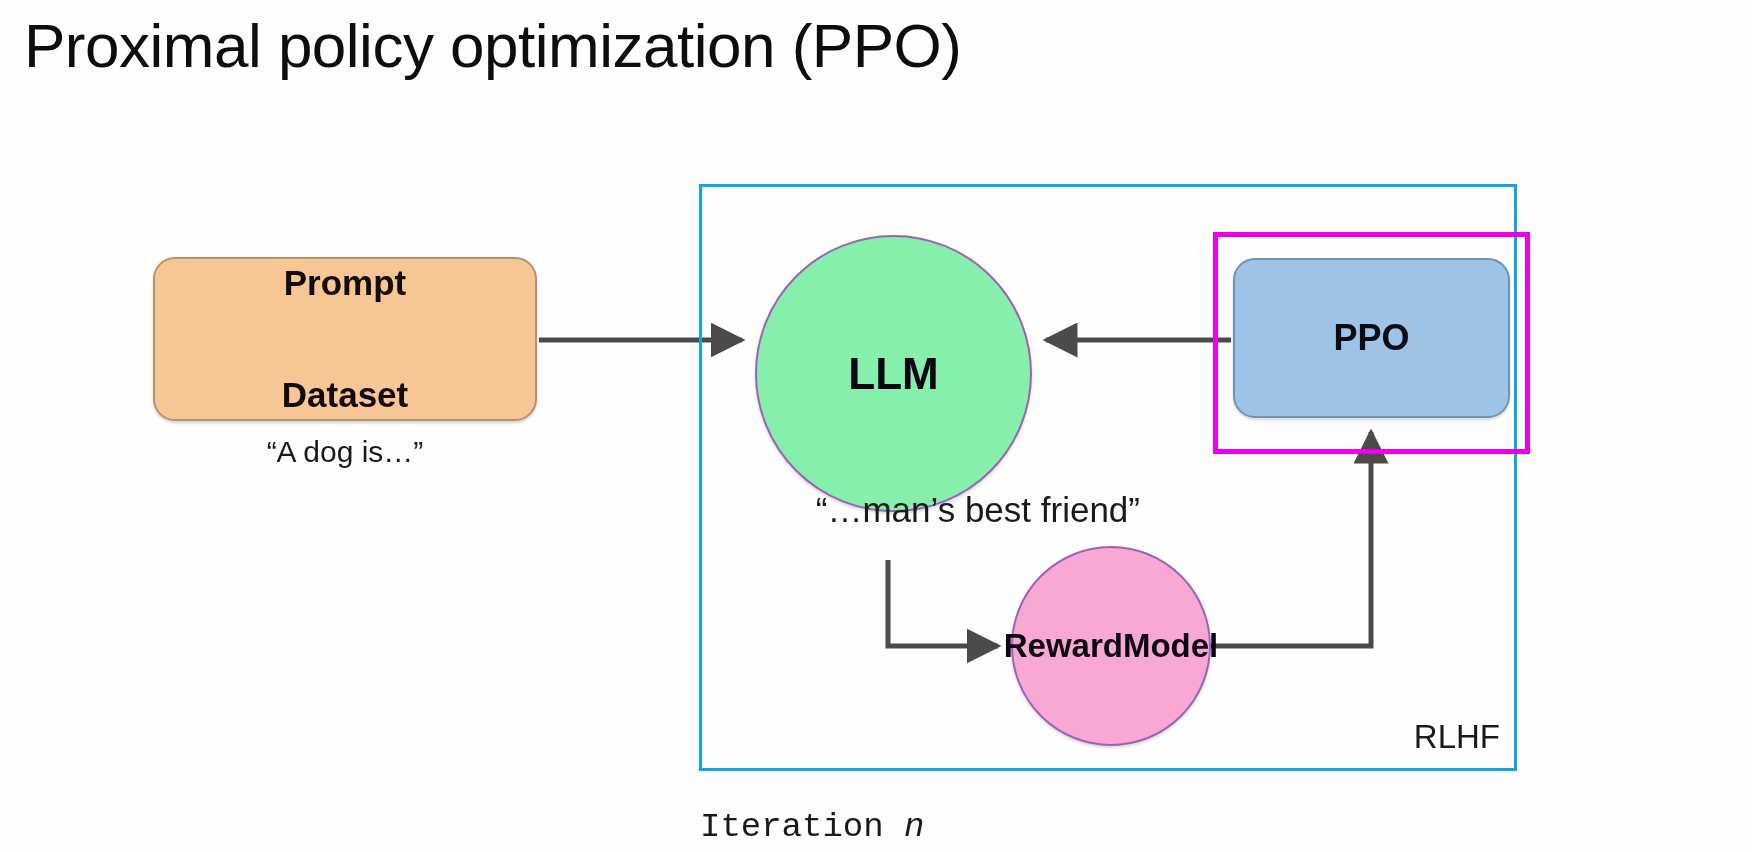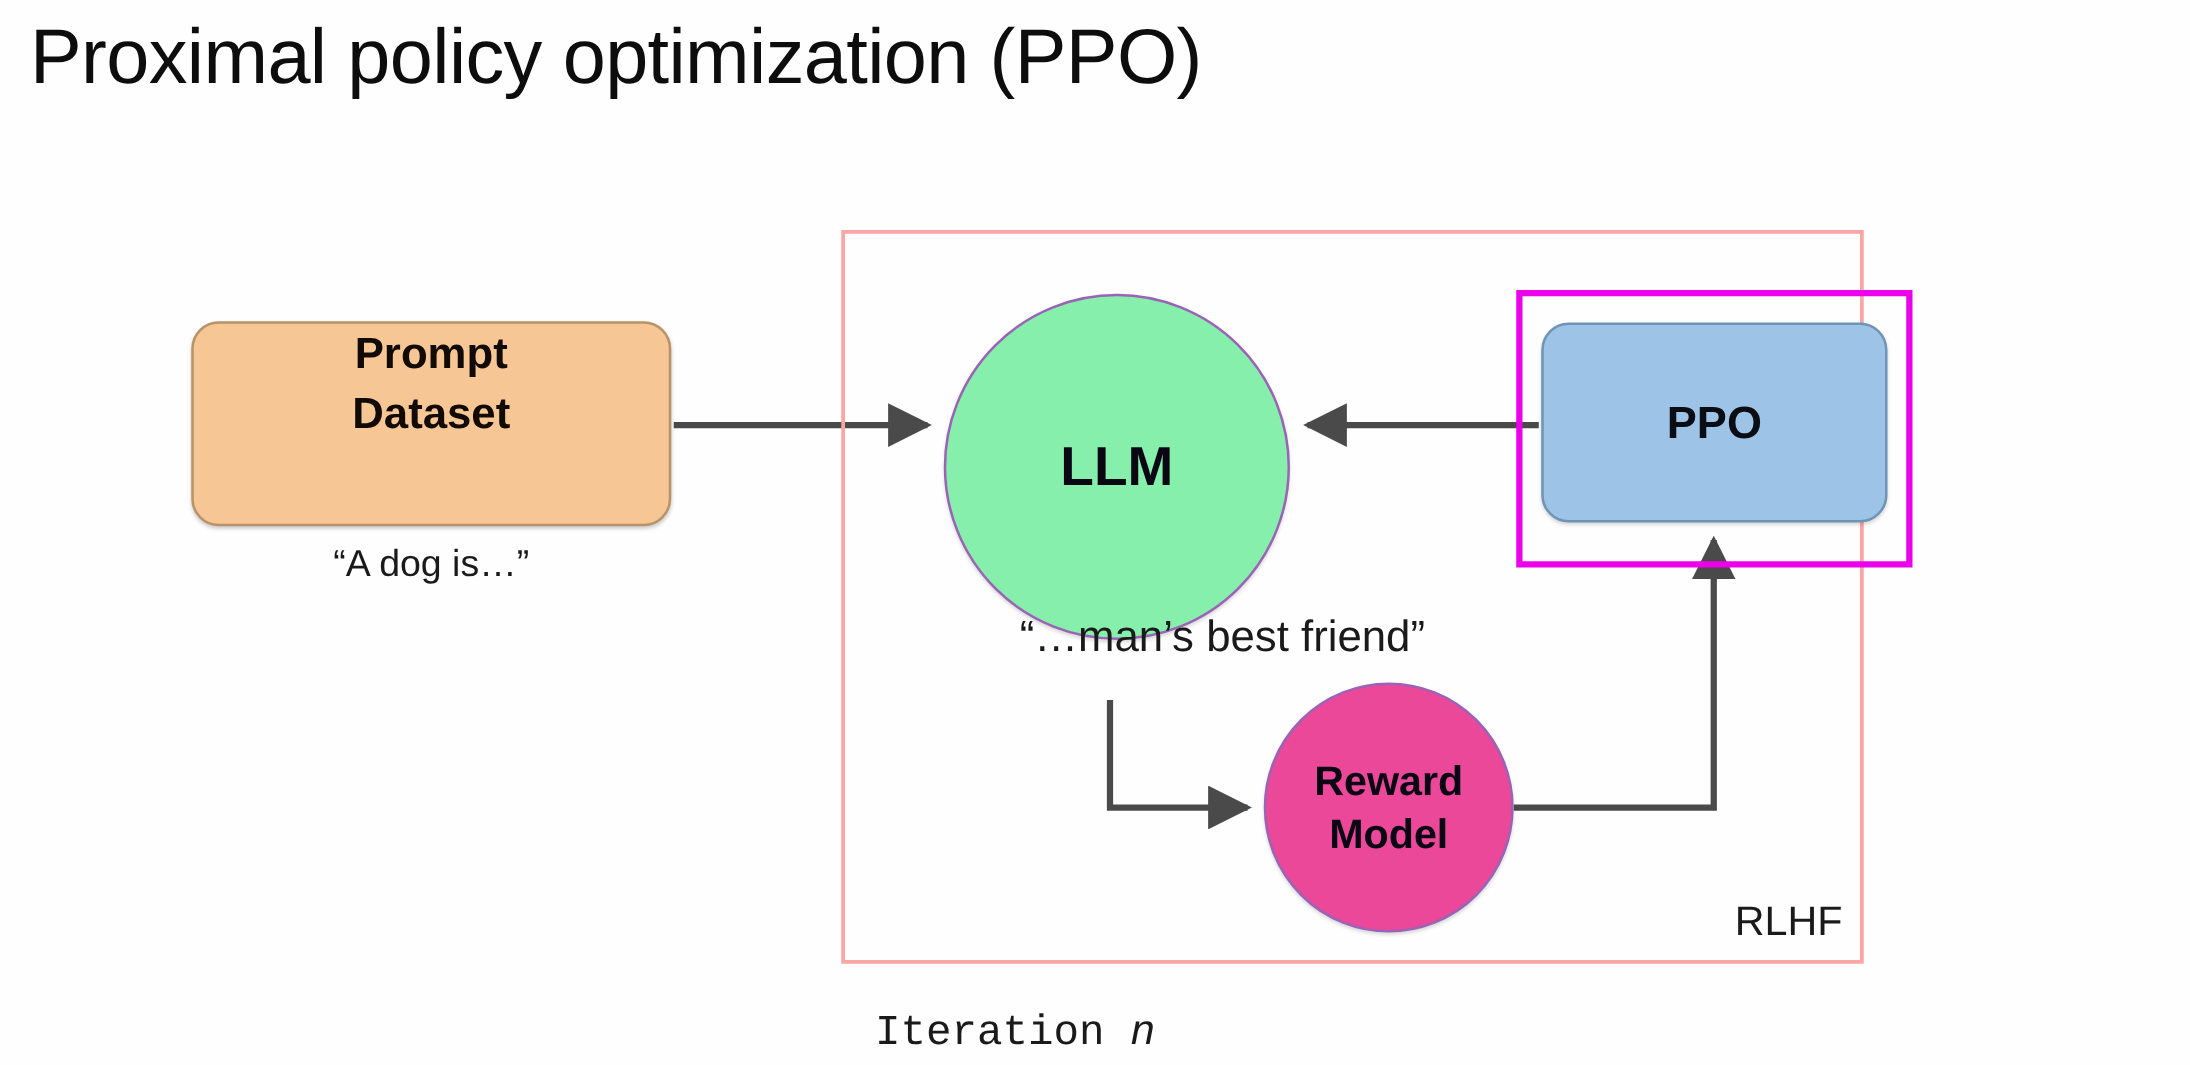--- a/index.html
+++ b/index.html
@@ -38,25 +38,25 @@
     left: 0;
     top: 0;
     width: 1752px;
     height: 852px;
     pointer-events: none;
   }
 
   
   #rlhf-box {
     position: absolute;
-    left: 673px;
+    left: 699px;
     top: 184px;
     width: 818px;
     height: 587px;
-    border: 3px solid #fca5a5;
+    border: 3px solid #0ea5e9;
     background: transparent;
     box-sizing: border-box;
   }
   #rlhf-label {
     position: absolute;
     right: 14px;
     bottom: 12px;
     font-size: 33px;
     line-height: 38px;
     color: #1a1a1a;
@@ -70,21 +70,21 @@
     top: 257px;
     width: 384px;
     height: 164px;
     background: #f7c695;
     border: 2px solid #b99367;
     border-radius: 22px;
     box-sizing: border-box;
     display: flex;
     flex-direction: column;
     align-items: center;
-    justify-content: flex-start;
+    justify-content: space-between;
     box-shadow: 0 2px 3px rgba(0,0,0,0.18);
   }
   #prompt-dataset .box-line {
     font-size: 35px;
     line-height: 48px;
     font-weight: bold;
     color: #120a05;
     text-align: center;
   }
   #prompt-caption {
@@ -135,25 +135,24 @@
   }
 
   
   #reward-node {
     position: absolute;
     left: 1011px;
     top: 546px;
     width: 200px;
     height: 200px;
     border-radius: 50%;
-    background: #ec4899;
+    background: #f9a8d4;
     border: 2px solid #9a63b5;
     box-sizing: border-box;
     display: flex;
-    flex-direction: column;
     align-items: center;
     justify-content: center;
     box-shadow: 0 2px 3px rgba(0,0,0,0.15);
   }
   #reward-node .node-line {
     font-size: 33px;
     line-height: 42px;
     font-weight: bold;
     color: #0b0614;
     text-align: center;

